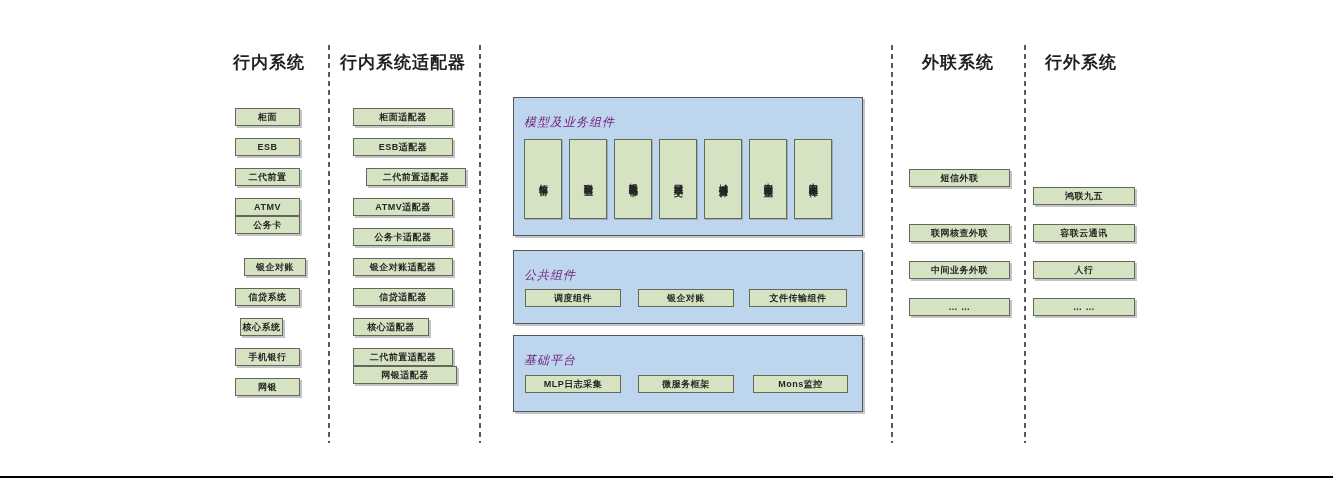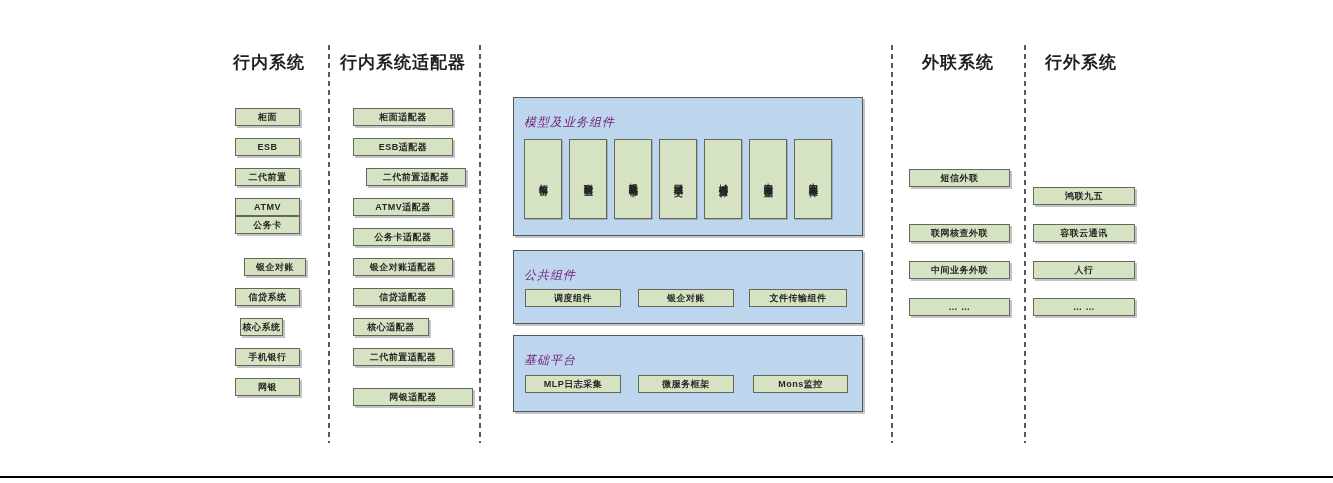--- a/index.html
+++ b/index.html
@@ -88,21 +88,21 @@
 
   <div class="node" style="left:353px;top:108px;width:100px">柜面适配器</div>
   <div class="node" style="left:353px;top:138px;width:100px">ESB适配器</div>
   <div class="node" style="left:366px;top:168px;width:100px">二代前置适配器</div>
   <div class="node" style="left:353px;top:198px;width:100px">ATMV适配器</div>
   <div class="node" style="left:353px;top:228px;width:100px">公务卡适配器</div>
   <div class="node" style="left:353px;top:258px;width:100px">银企对账适配器</div>
   <div class="node" style="left:353px;top:288px;width:100px">信贷适配器</div>
   <div class="node" style="left:353px;top:318px;width:76px">核心适配器</div>
   <div class="node" style="left:353px;top:348px;width:100px">二代前置适配器</div>
-  <div class="node" style="left:353px;top:388px;width:120px">网银适配器</div>
+  <div class="node" style="left:353px;top:366px;width:104px">网银适配器</div>
 
   <div class="panel" style="top:97px;height:139px">
     <div class="panel-title">模型及业务组件</div>
     <div class="vrow">
       <div class="vbox">
           <span>短信平台</span>
         </div>
       <div class="vbox">
           <span>联网核查</span>
         </div>

